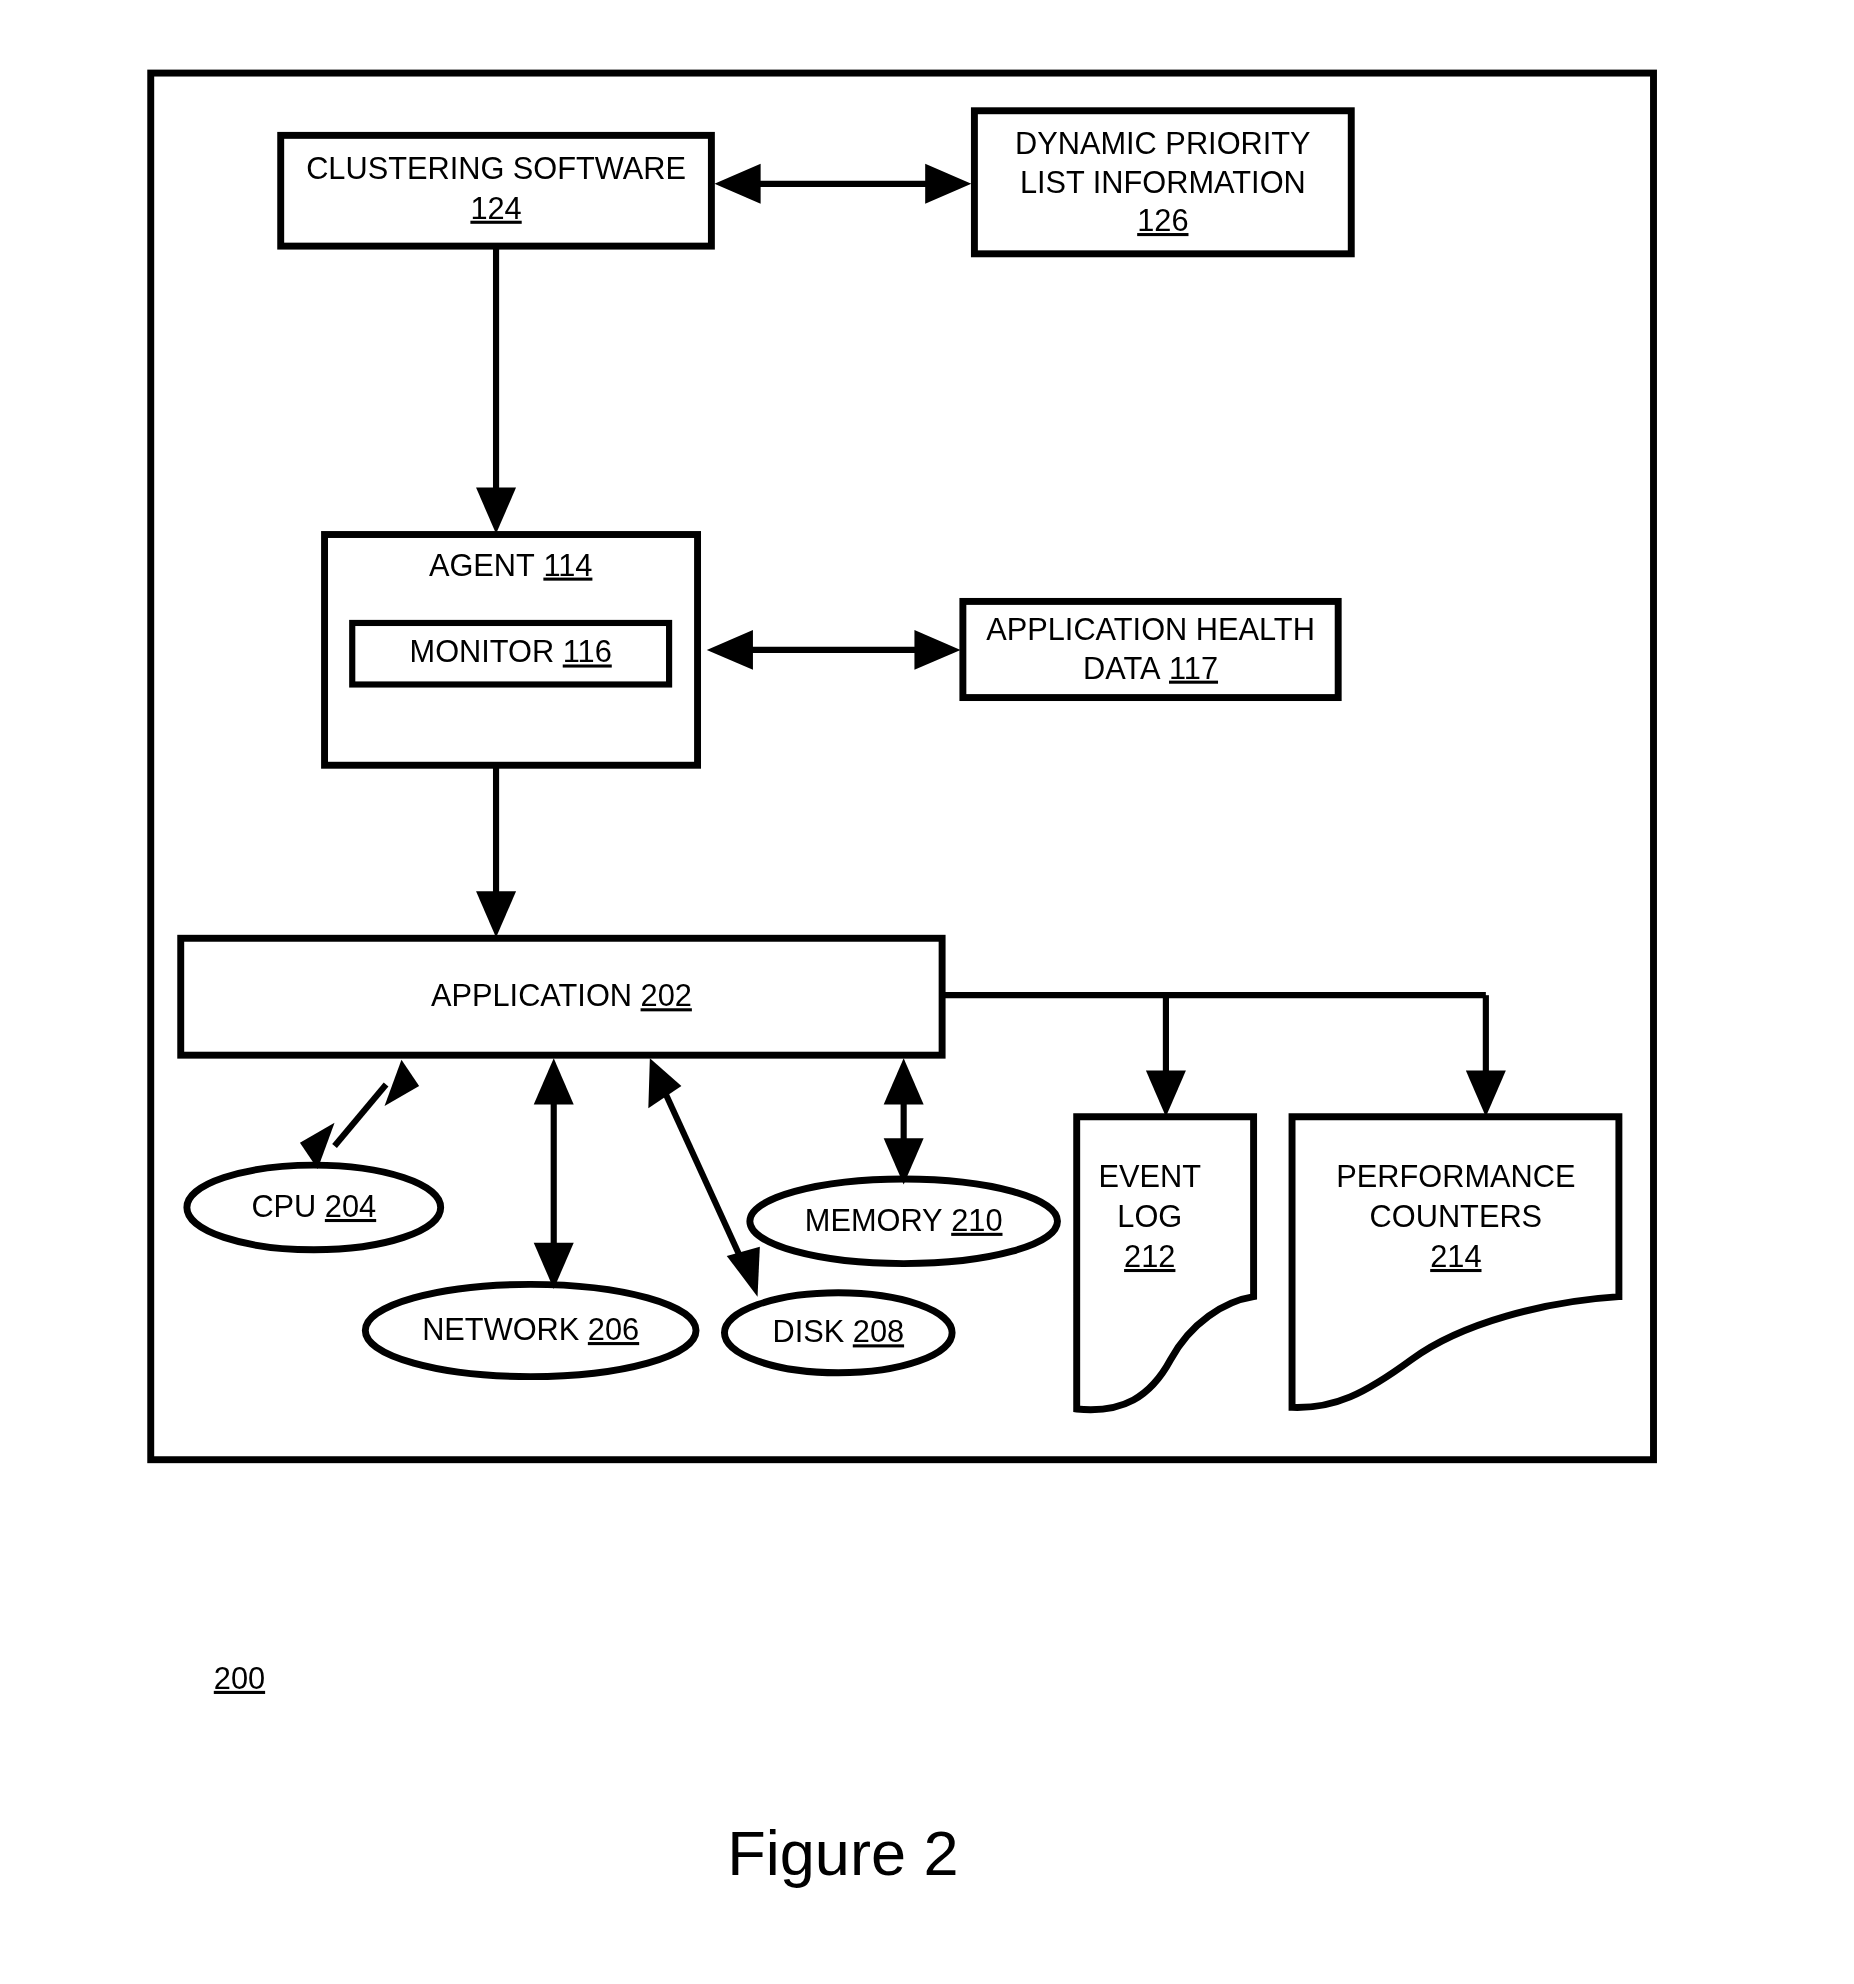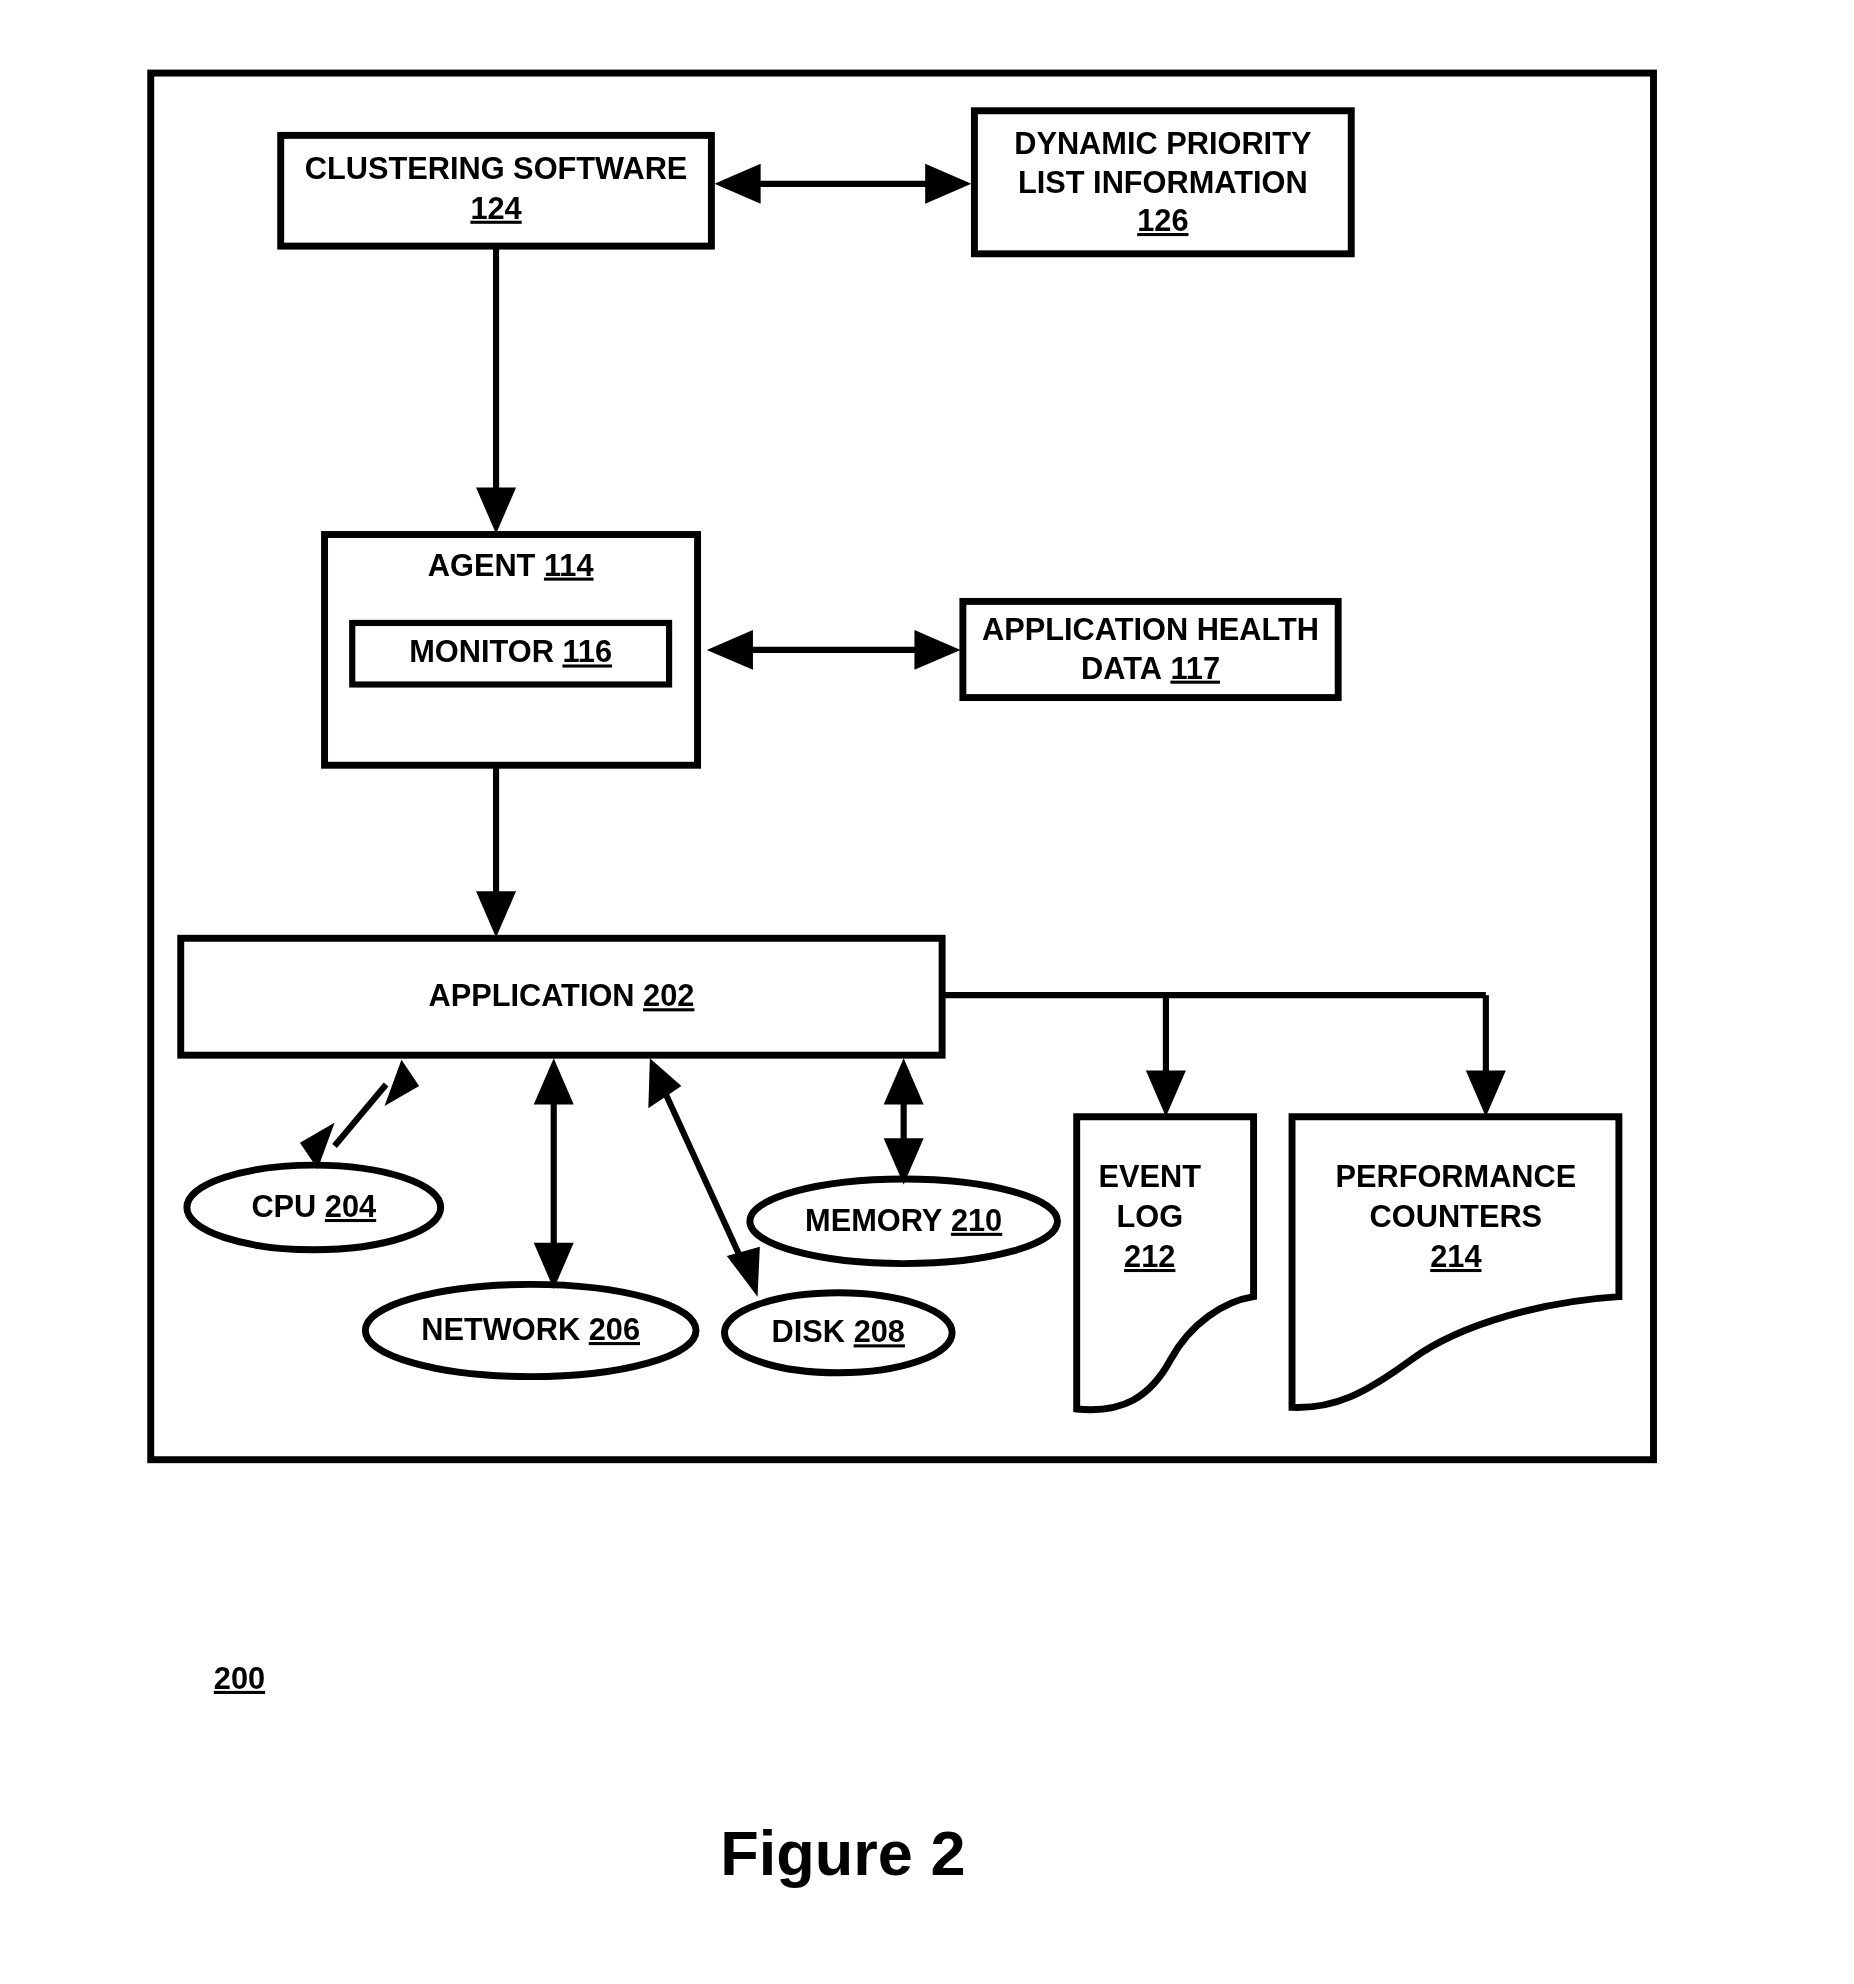--- a/index.html
+++ b/index.html
@@ -14,21 +14,20 @@
     color: #000000;
     position: relative;
     overflow: hidden;
   }
   #figure-root {
     position: absolute;
     left: 0;
     top: 0;
     width: 1502px;
     height: 1985px;
-    font-weight: bold;
   }
   svg.diagram {
     display: block;
     width: 1855px;
     height: 1985px;
   }
   .shape-stroke {
     fill: #ffffff;
     stroke: #000000;
     stroke-width: 9;

